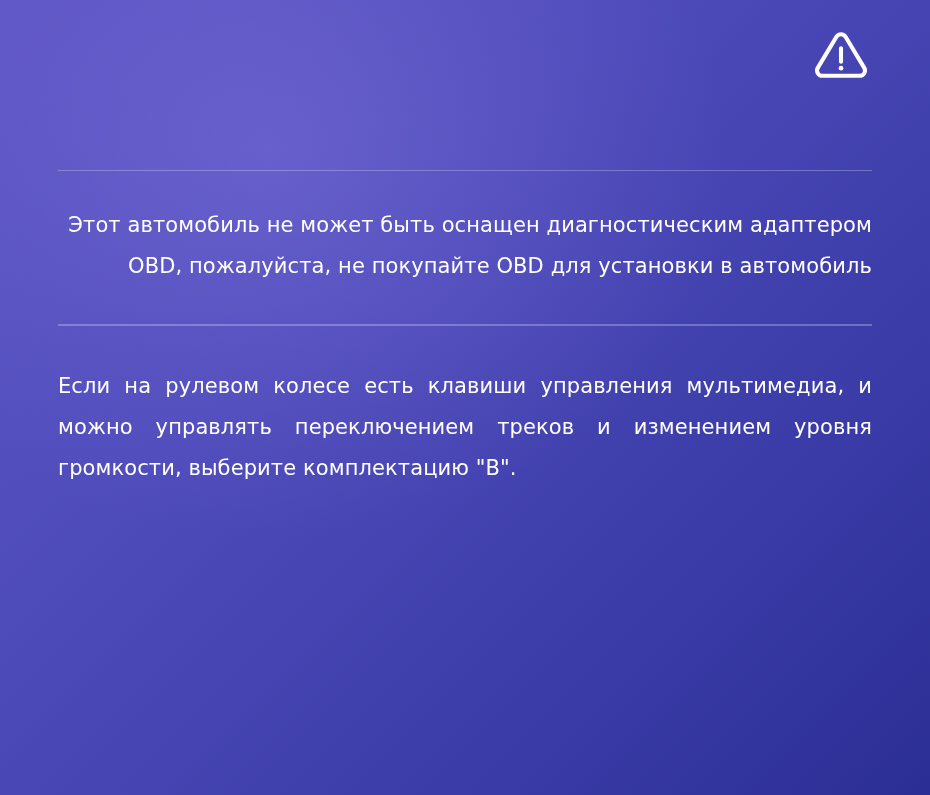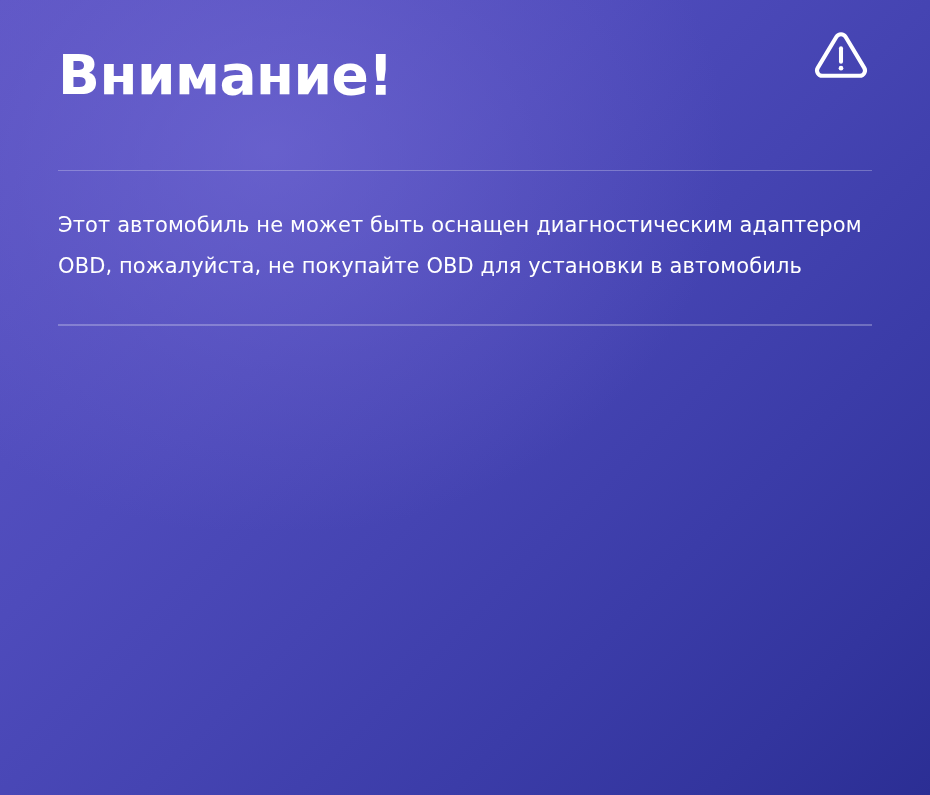--- a/index.html
+++ b/index.html
@@ -91,35 +91,35 @@
 
   
   .notice {
     color: #ffffff;
     font-family: "DejaVu Sans", sans-serif;
     font-size: 21px;
     font-weight: 400;
     line-height: 41px;
     letter-spacing: 0.1px;
     margin: 0;
+    text-align: right;
   }
   .notice.justified { text-align: justify; text-justify: inter-word; }
 
   #notice-1 { padding: 34px 0 37px 0; }
   #notice-2 { padding: 38px 0 40px 0; }
   #notice-3 { padding: 40px 0 0 0; }
 </style>
 </head>
 <body>
 
 <div id="warning-card">
   <div class="card-inner">
 
     <div id="header-row">
-      <h1 id="page-title">Внимание!</h1>
 
       <span id="warning-icon">
         <svg viewBox="0 0 64 64" aria-hidden="true">
           <path d="M32 10.5c-1.9 0-3.7 1.0-4.7 2.7L8.0 45.3c-1.0 1.7-1.0 3.8 0 5.5
                    1.0 1.7 2.8 2.7 4.7 2.7h38.6c1.9 0 3.7-1.0 4.7-2.7
                    1.0-1.7 1.0-3.8 0-5.5L36.7 13.2c-1.0-1.7-2.8-2.7-4.7-2.7z" fill="none" stroke="#ffffff" stroke-width="4.2" stroke-linejoin="round"></path>
           <line x1="32" y1="25" x2="32" y2="39" stroke="#ffffff" stroke-width="4.2" stroke-linecap="round"></line>
           <circle cx="32" cy="45.6" r="2.4" fill="#ffffff"></circle>
         </svg>
       </span>
@@ -127,15 +127,16 @@
 
     <hr class="divider">
 
     <p id="notice-1" class="notice">Этот автомобиль не может быть оснащен диагностическим адаптером OBD, пожалуйста, не покупайте OBD для установки в автомобиль</p>
 
     <hr class="divider">
 
 
     <hr class="divider">
 
+    <p id="notice-3" class="notice justified">Если на рулевом колесе есть клавиши управления мультимедиа, и можно управлять переключением треков и изменением уровня громкости, выберите комплектацию "B".</p>
 
   </div>
 </div>
 
 </body></html>

